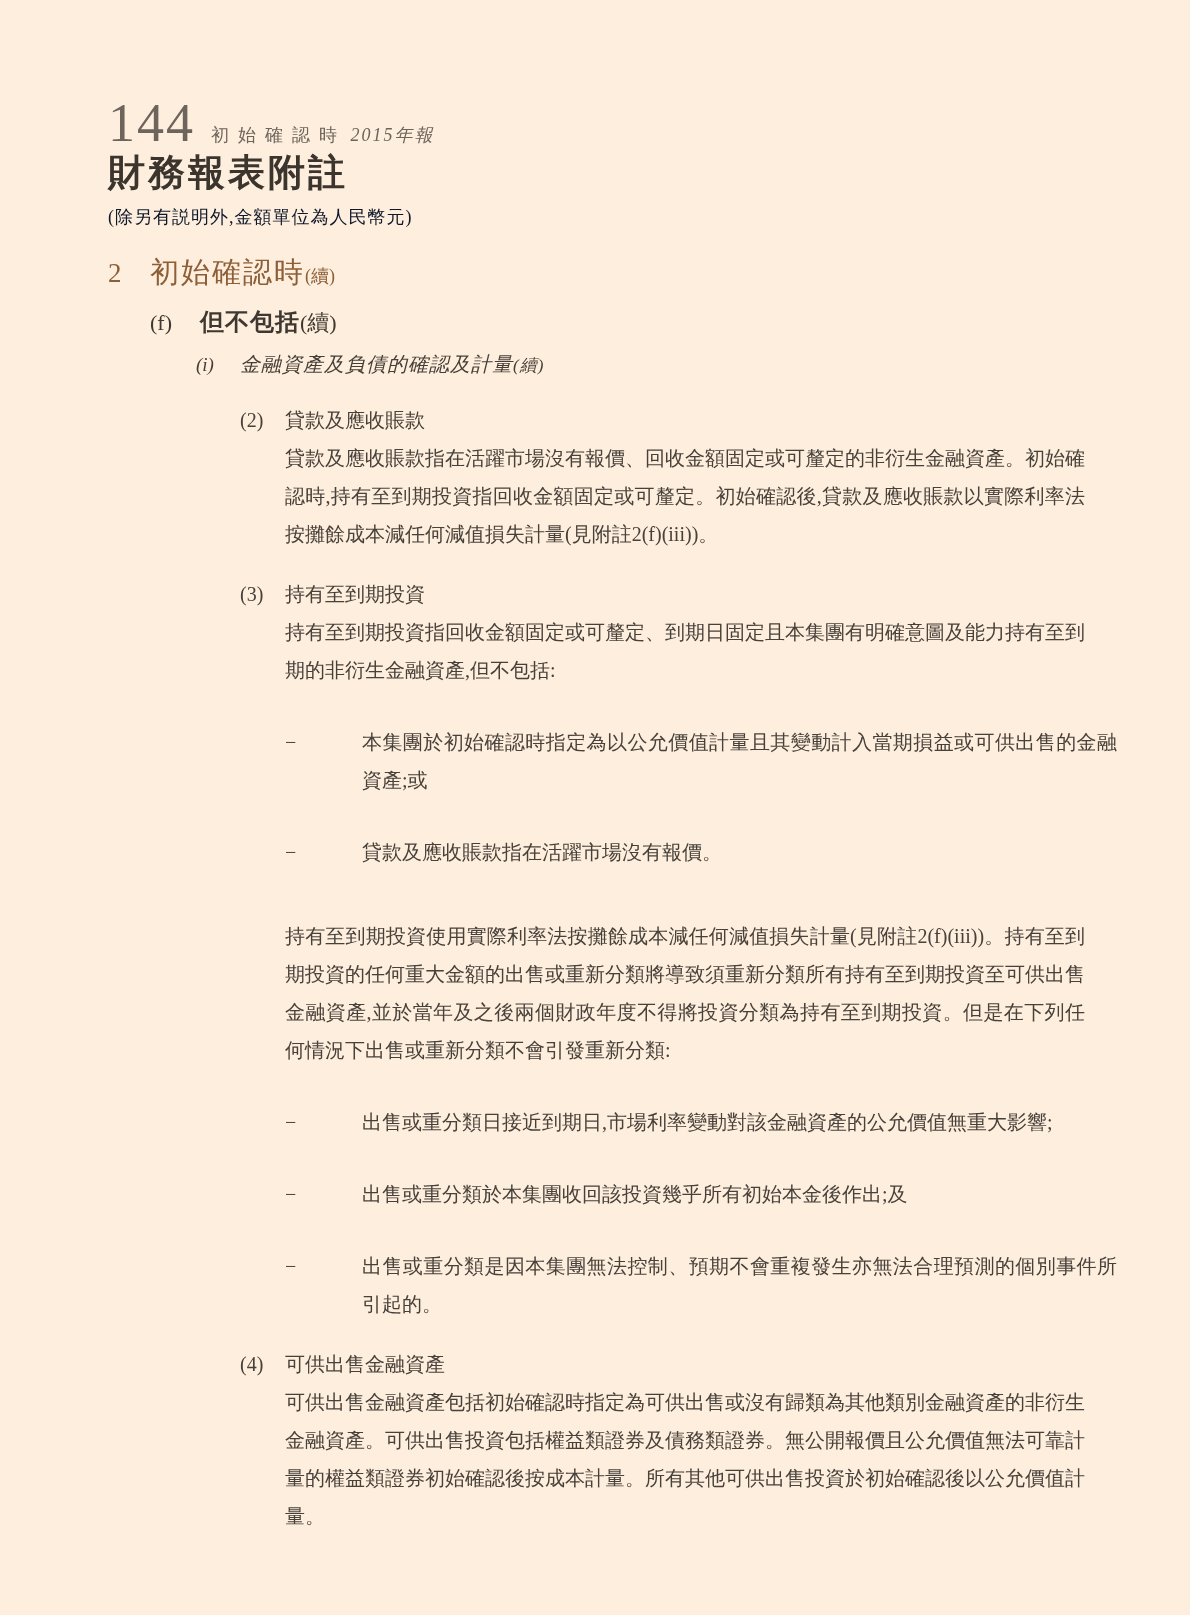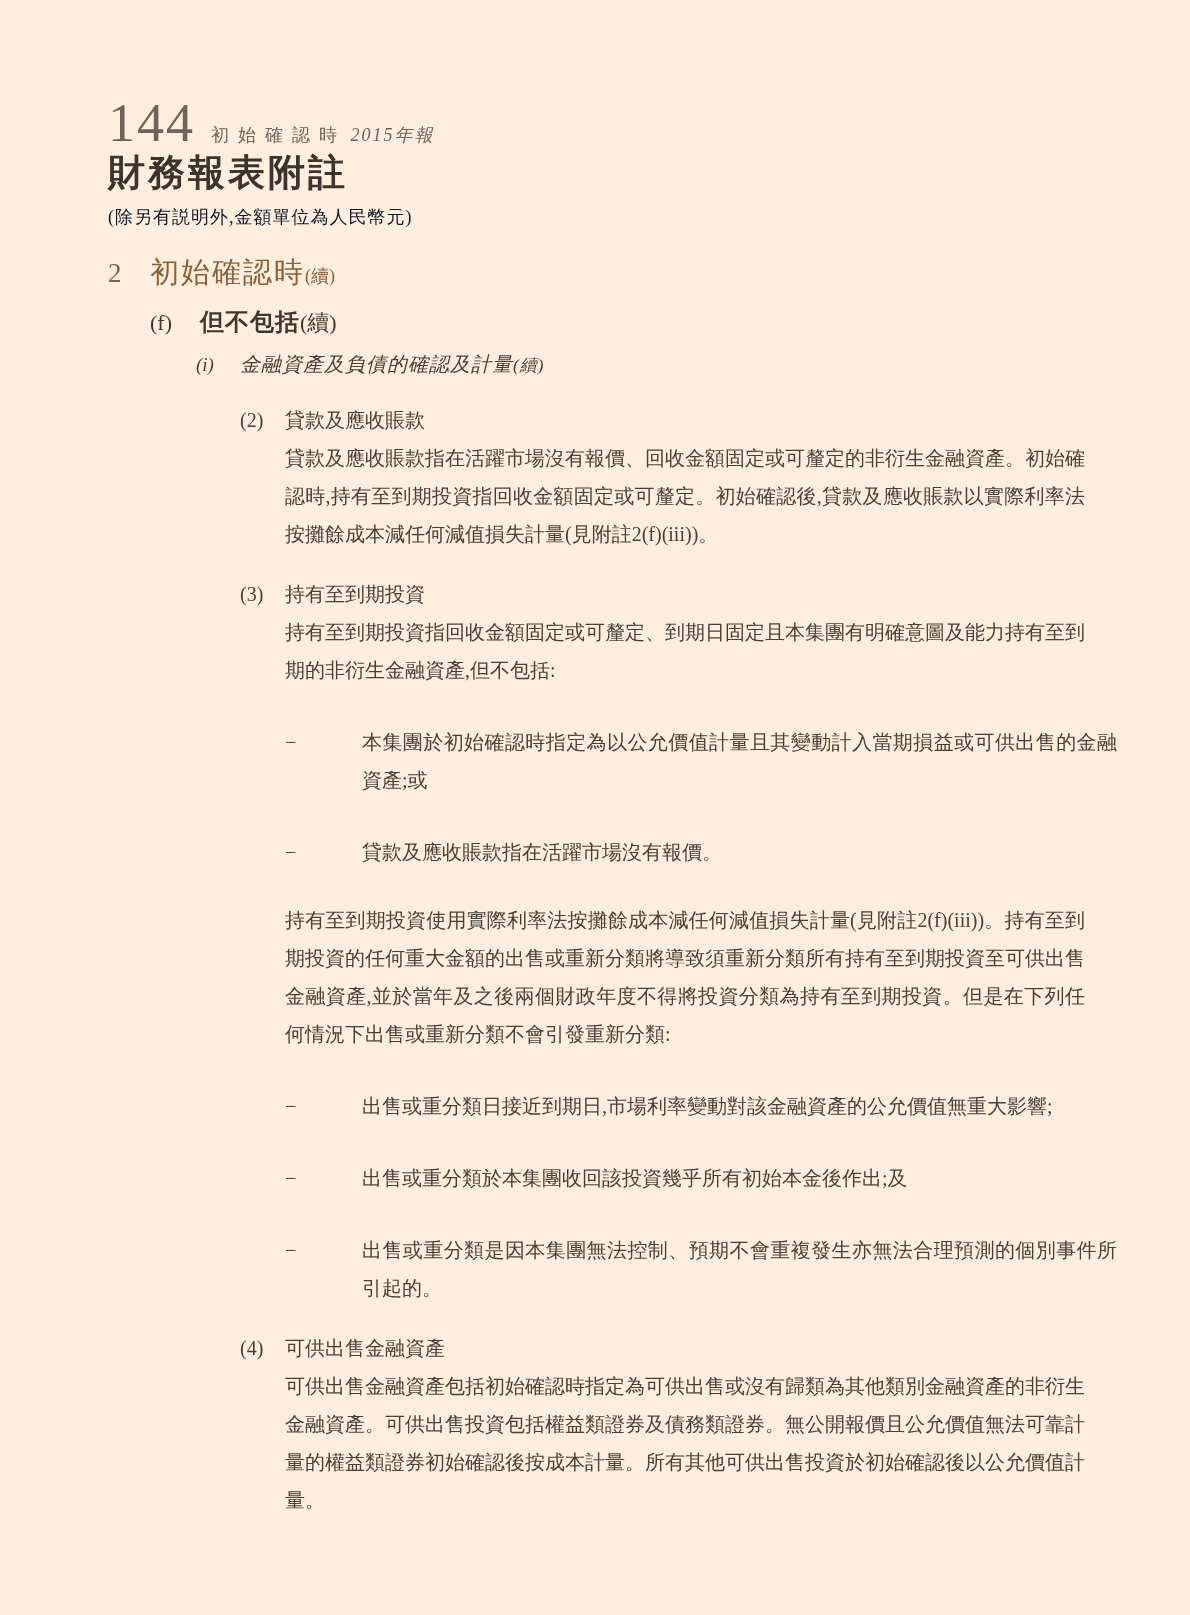--- a/index.html
+++ b/index.html
@@ -39,21 +39,21 @@
   .sub-i-cont{font-size:17px;}
   
   .items{margin-left:132px;}
   .item{display:flex;margin-top:22px;}
   .item-label{width:45px;flex:none;font-size:20px;line-height:38px;color:#48413a;}
   .item-body{width:800px;flex:none;font-size:20px;line-height:38px;color:#48413a;}
   .item-heading{line-height:38px;}
   .para{text-align:justify;text-justify:inter-ideograph;}
   .blk{margin-top:34px;}
   .blk.after-heading{margin-top:0;}
-  .blk.gap-lg{margin-top:30px;}
+  .blk.gap-lg{margin-top:46px;}
   .bullet{display:flex;}
   .dash{width:45px;flex:none;}
   .bullet-text{width:755px;flex:none;text-align:justify;text-justify:inter-ideograph;margin-left:32px;}
 </style>
 </head>
 <body>
 
 <div class="page">
 
   <div class="header-row">

